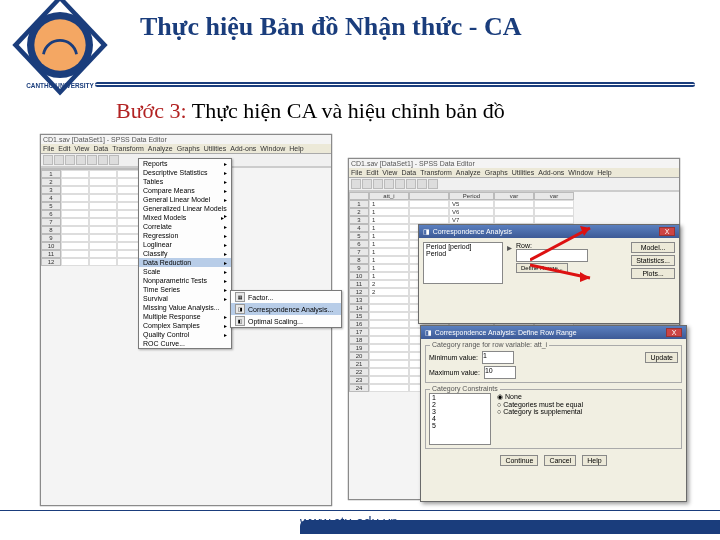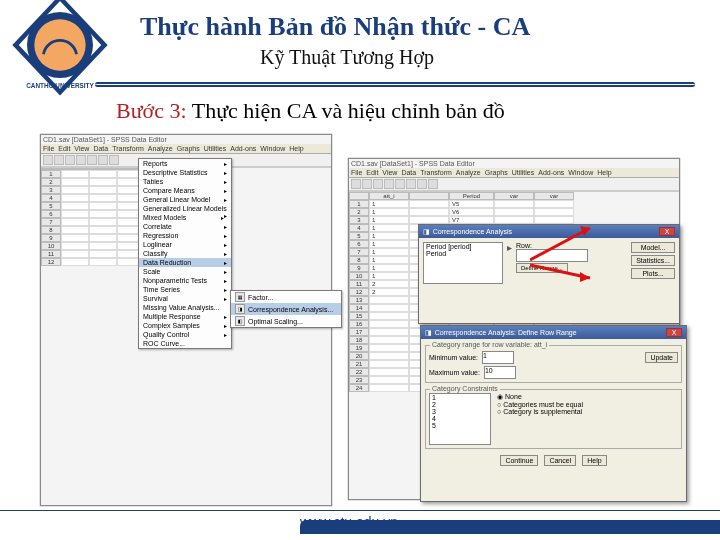--- a/index.html
+++ b/index.html
@@ -58,22 +58,21 @@
     <svg viewBox="0 0 120 120">
       <polygon points="60,5 112,60 60,115 8,60" fill="#1a3d7c"></polygon>
       <polygon points="60,12 105,60 60,108 15,60" fill="#fff"></polygon>
       <circle cx="60" cy="60" r="36" fill="#1a3d7c"></circle>
       <circle cx="60" cy="60" r="28" fill="#f4a763"></circle>
       <path d="M42 70 C46 50 74 50 78 70" fill="none" stroke="#1a3d7c" stroke-width="3"></path>
       <text x="60" y="107" text-anchor="middle" font-size="7" fill="#1a3d7c" font-weight="bold">CANTHO UNIVERSITY</text>
     </svg>
   </div>
 
-  <div class="title">Thực hành Bản đồ Nhận thức - CA</div>
-  <div class="subtitle">Kỹ Thuật Tương Hợp</div>
+  <div class="title">Thực hiệu Bản đồ Nhận thức - CA</div>
   <div class="divider"></div>
   <div class="step">
     <span class="red">Bước 3:</span><span> Thực hiện CA và hiệu chỉnh bản đồ</span>
   </div>
 
   <div class="win" style="left:40px;top:134px;width:290px;height:370px">
     <div style="padding:1px 2px;font-size:7px;color:#555">CD1.sav [DataSet1] - SPSS Data Editor</div>
     <div class="menubar">
       <span>File</span>
       <span>Edit</span>

